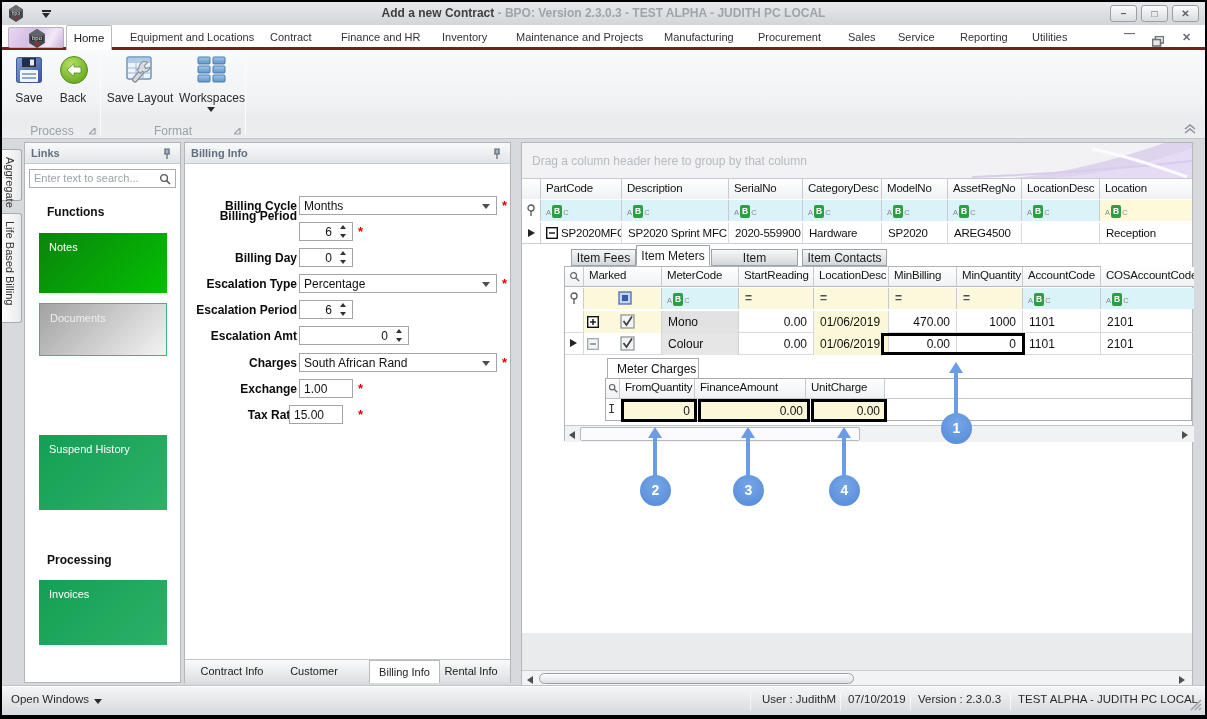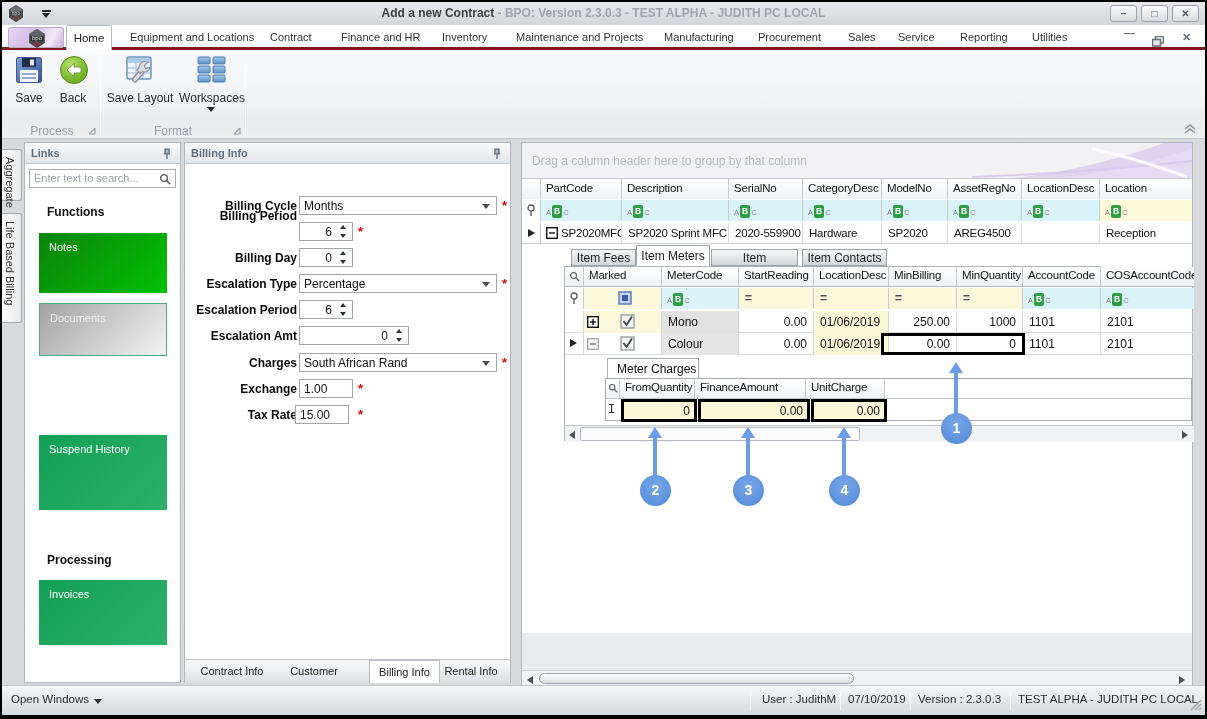--- a/index.html
+++ b/index.html
@@ -279,21 +279,21 @@
       <div class="blabel" style="left:-8px;top:213px">Charges</div>
       <div class="bctrl combo" style="left:114px;top:210px;width:198px">
           <span class="txt">South African Rand</span>
           <span class="drop"></span>
         </div>
       <div class="req" style="left:317px;top:212px">*</div>
       <div class="blabel" style="left:-8px;top:239px">Exchange</div>
       <div class="bctrl" style="left:114px;top:236px;width:54px;padding:2px 0 0 4px">1.00</div>
       <div class="req" style="left:173px;top:238px">*</div>
       <div class="blabel" style="left:-8px;top:265px">Tax Rate</div>
-      <div class="bctrl" style="left:110px;top:262px;width:54px;padding:2px 0 0 4px">15.00</div>
+      <div class="bctrl" style="left:104px;top:262px;width:54px;padding:2px 0 0 4px">15.00</div>
       <div class="req" style="left:173px;top:264px">*</div>
 
       <div class="abs" style="left:0;top:516px;width:325px;height:24px;background:linear-gradient(#fafafa,#dcdfe2);border-top:1px solid #c2c6ca">
         <div class="btab" style="left:14px;width:66px">Contract Info</div>
         <div class="btab" style="left:93px;width:72px">Customer South</div>
         <div class="btab" style="left:184px;width:71px;background:#fff;border:1px solid #b8bcc0;border-bottom:none;top:0;height:23px;line-height:22px">Billing Info</div>
         <div class="btab" style="left:256px;width:60px">Rental Info</div>
       </div>
     </div>
 
@@ -415,21 +415,21 @@
           </div>
           <div class="cell" style="left:37px;top:0;width:60px;height:22px;background:#fcf8dc;border-right:1px solid #d4d8db">
             <svg class="abs" style="left:18px;top:3px" width="16" height="16" viewBox="0 0 16 16">
                 <rect x="1" y="1" width="13" height="13" fill="#f4f4f4" stroke="#8a8f94" stroke-width="1.2"></rect>
                 <path d="M3.5 7 L6.5 11 L12 2.5" fill="none" stroke="#3c4248" stroke-width="1.8"></path>
               </svg>
           </div>
           <div class="cell" style="left:97px;top:0;width:77px;height:22px;background:#e2e2e2;border-right:1px solid #cfd3d6;padding:4px 0 0 6px">Mono</div>
           <div class="cell num" style="left:174px;top:0;width:75px;height:22px">0.00</div>
           <div class="cell" style="left:249px;top:0;width:75px;height:22px;background:#fbf7d9;border-right:1px solid #d4d8db;padding:4px 0 0 6px">01/06/2019</div>
-          <div class="cell num" style="left:324px;top:0;width:68px;height:22px">250.00</div>
+          <div class="cell num" style="left:324px;top:0;width:68px;height:22px">470.00</div>
           <div class="cell num" style="left:392px;top:0;width:66px;height:22px">1000</div>
           <div class="cell" style="left:458px;top:0;width:78px;height:22px;border-right:1px solid #d4d8db;padding:4px 0 0 6px">1101</div>
           <div class="cell" style="left:536px;top:0;width:93px;height:22px;border-right:none;padding:4px 0 0 6px">2101</div>
         </div>
 
         <div class="abs drow" style="left:0;top:66px;width:629px;height:22px">
           <div class="cell" style="left:0;top:0;width:19px;height:22px;border-right:1px solid #d4d8db">
             <div class="abs" style="left:5px;top:6px;border:4.5px solid transparent;border-left:7px solid #222"></div>
           </div>
           <div class="cell" style="left:19px;top:0;width:18px;height:22px">

